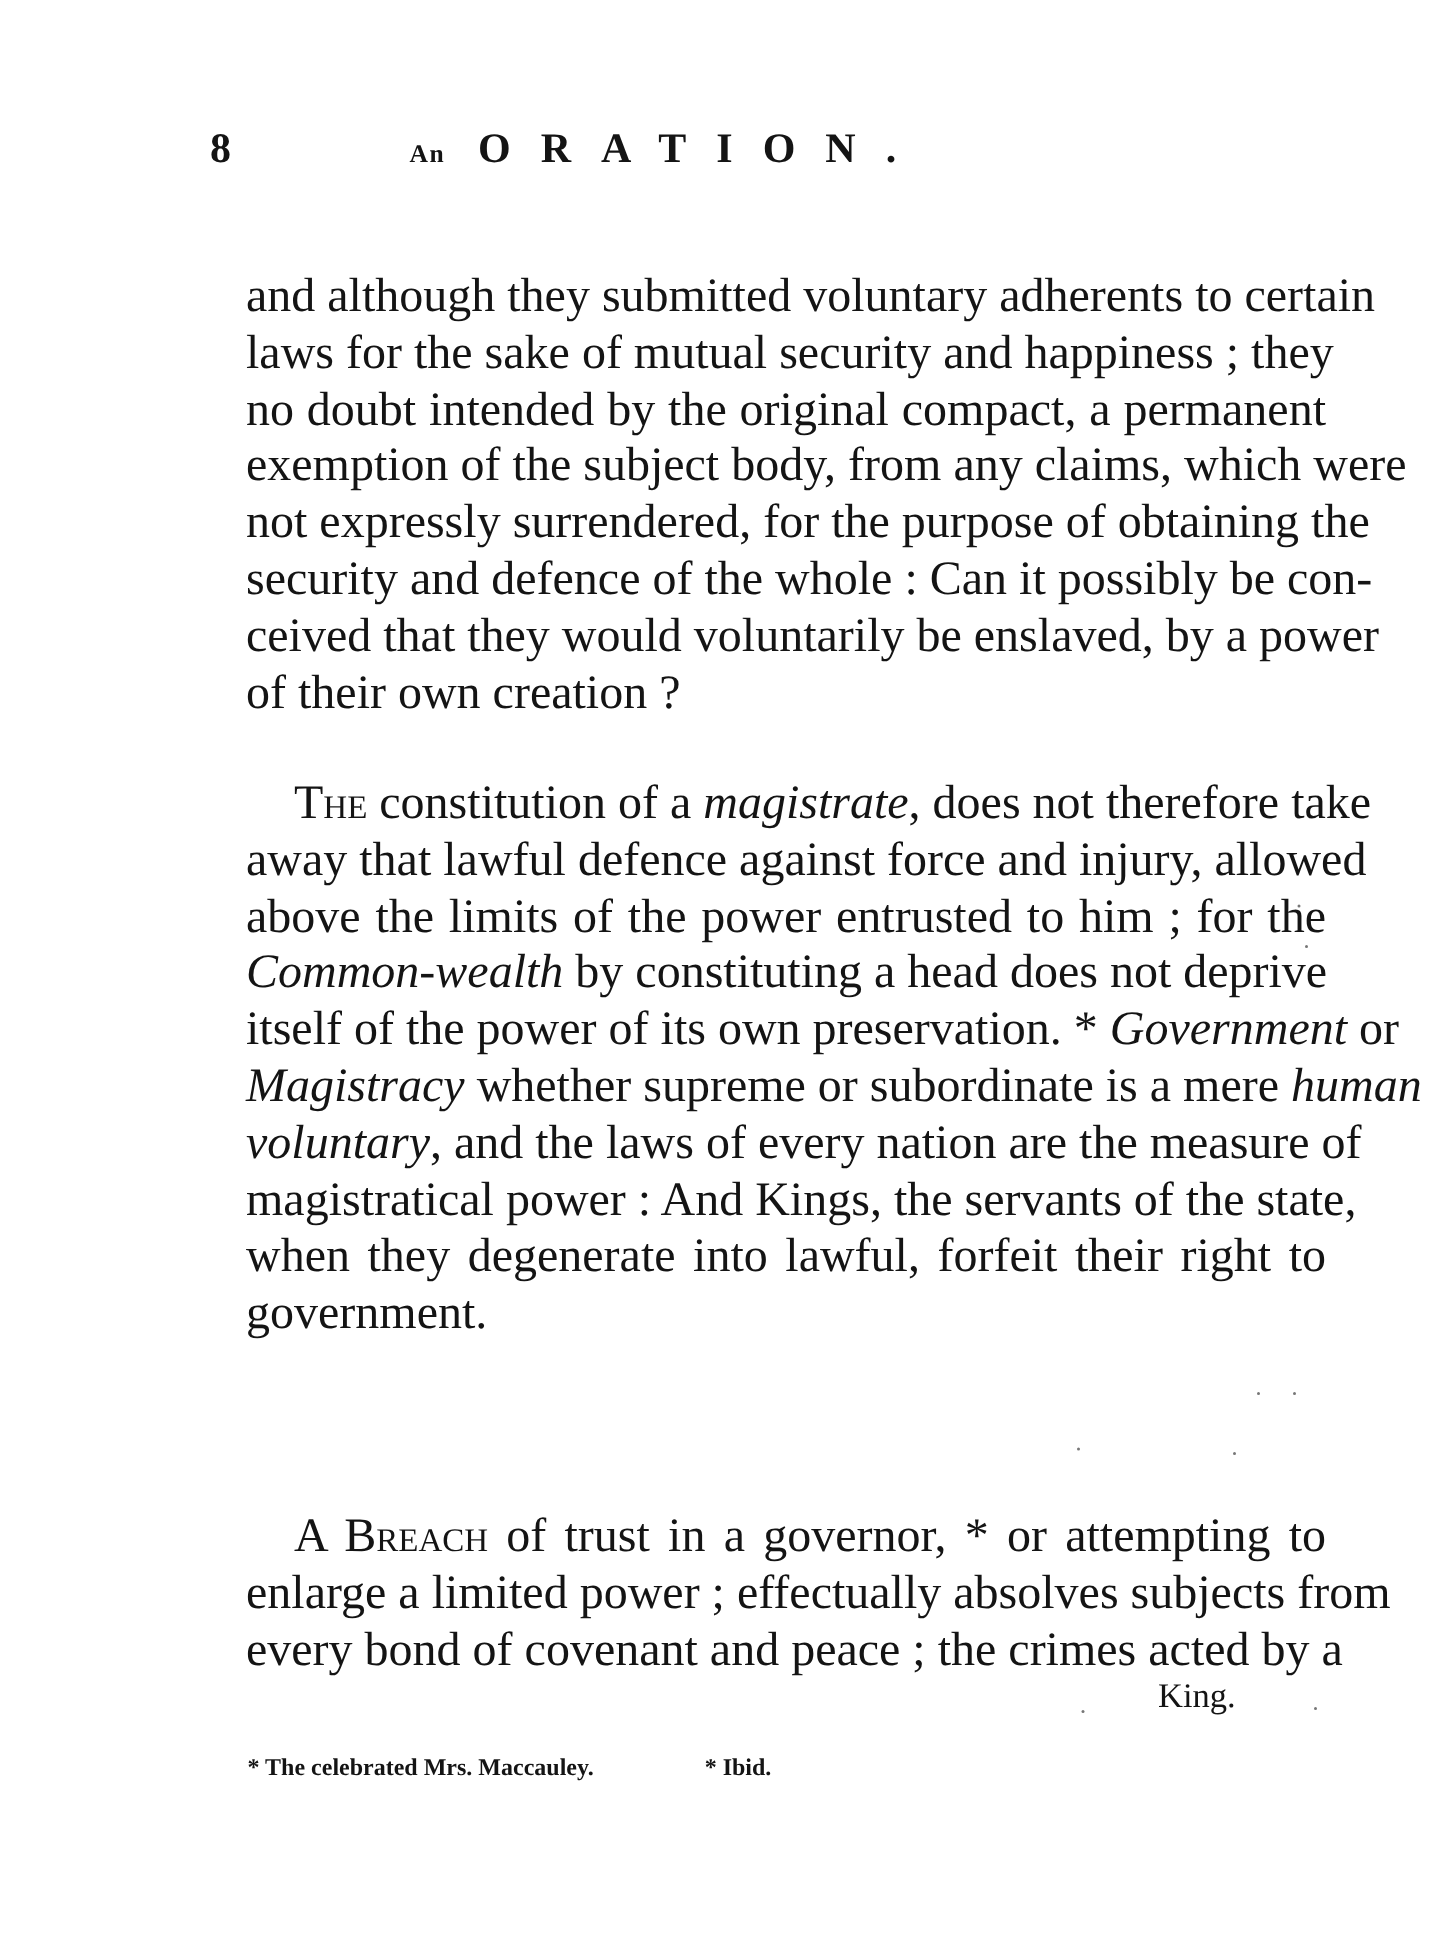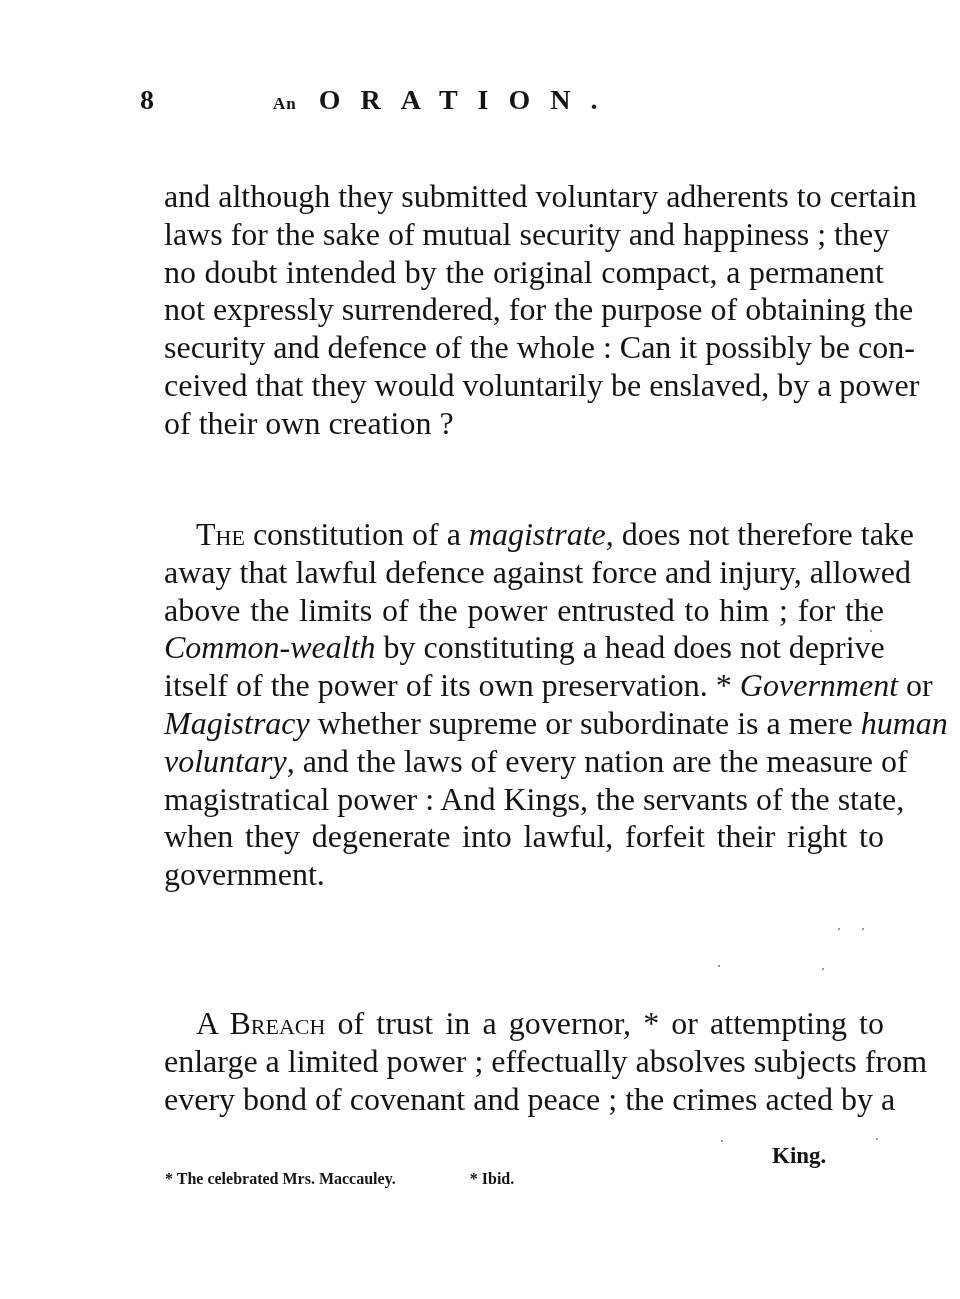--- a/index.html
+++ b/index.html
@@ -12,41 +12,42 @@
   .running-title .an { font-size: 17px; letter-spacing: 1px; margin-right: 22px; }
   .running-title .big { letter-spacing: 20px; }
   .body-text { position: absolute; left: 140px; width: 720px; font-size: 32px; line-height: 37.8px; margin-left: 24px; }
   .line { display: block; white-space: nowrap; text-align: justify; text-align-last: justify; height: 37.8px; }
   .line.last { text-align-last: left; }
   .sc { font-variant: small-caps; }
   .p1 { top: 178px; }
   .p2 { top: 516px; font-family: Liberation Serif, serif; }
   .p3 { top: 1005px; }
   .indent { padding-left: 32px; }
-  .catchword { position: absolute; top: 1118px; left: 772px; font-size: 23px; font-weight: bold; margin-top: 25px; }
+  .catchword { position: absolute; top: 1118px; left: 772px; font-size: 23px; font-weight: normal; }
   .footnotes { position: absolute; top: 1170px; left: 165px; font-size: 16px; font-weight: bold; white-space: nowrap; }
   .footnotes .fn2 { margin-left: 70px; }
   .speck { position: absolute; background: #777; border-radius: 50%; width: 2px; height: 2px; }
 </style>
 </head>
 <body>
 
 <div class="page">
 
   <div class="header">
     <span class="page-num">8</span>
     <span class="running-title">
       <span class="an">An</span><span class="big">ORATION.</span>
     </span>
   </div>
 
   <div class="body-text p1">
     <span class="line">and although they submitted voluntary adherents to certain</span>
     <span class="line">laws for the sake of mutual security and happiness ; they</span>
     <span class="line">no doubt intended by the original compact, a permanent</span>
+    <span class="line">exemption of the subject body, from any claims, which were</span>
     <span class="line">not expressly surrendered, for the purpose of obtaining the</span>
     <span class="line">security and defence of the whole : Can it possibly be con-</span>
     <span class="line">ceived that they would voluntarily be enslaved, by a power</span>
     <span class="line last">of their own creation ?</span>
   </div>
 
   <div class="body-text p2">
     <span class="line indent"><span class="sc">The</span><span> constitution of a <i>magistrate</i>, does not therefore take</span></span>
     <span class="line">away that lawful defence against force and injury, allowed</span>
     <span class="line">above the limits of the power entrusted to him ; for the</span>

